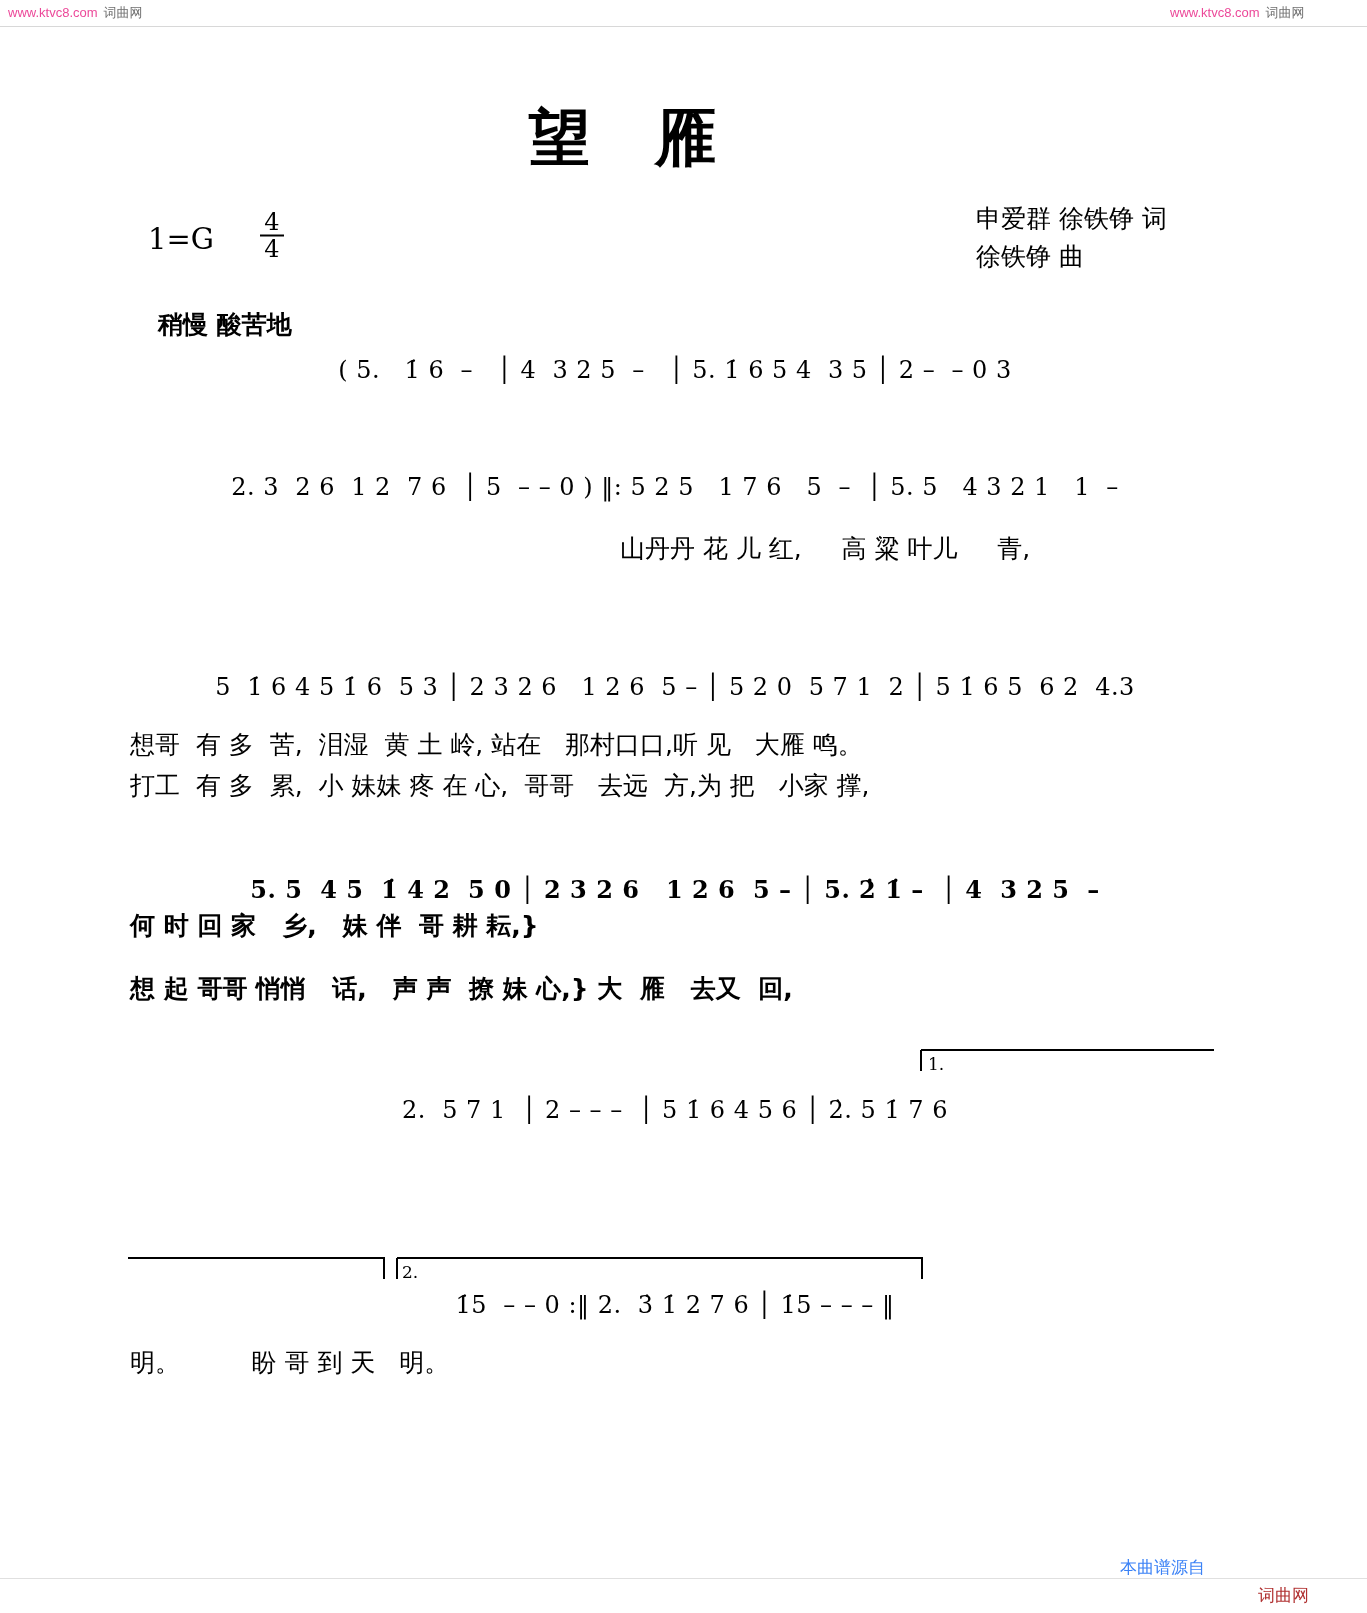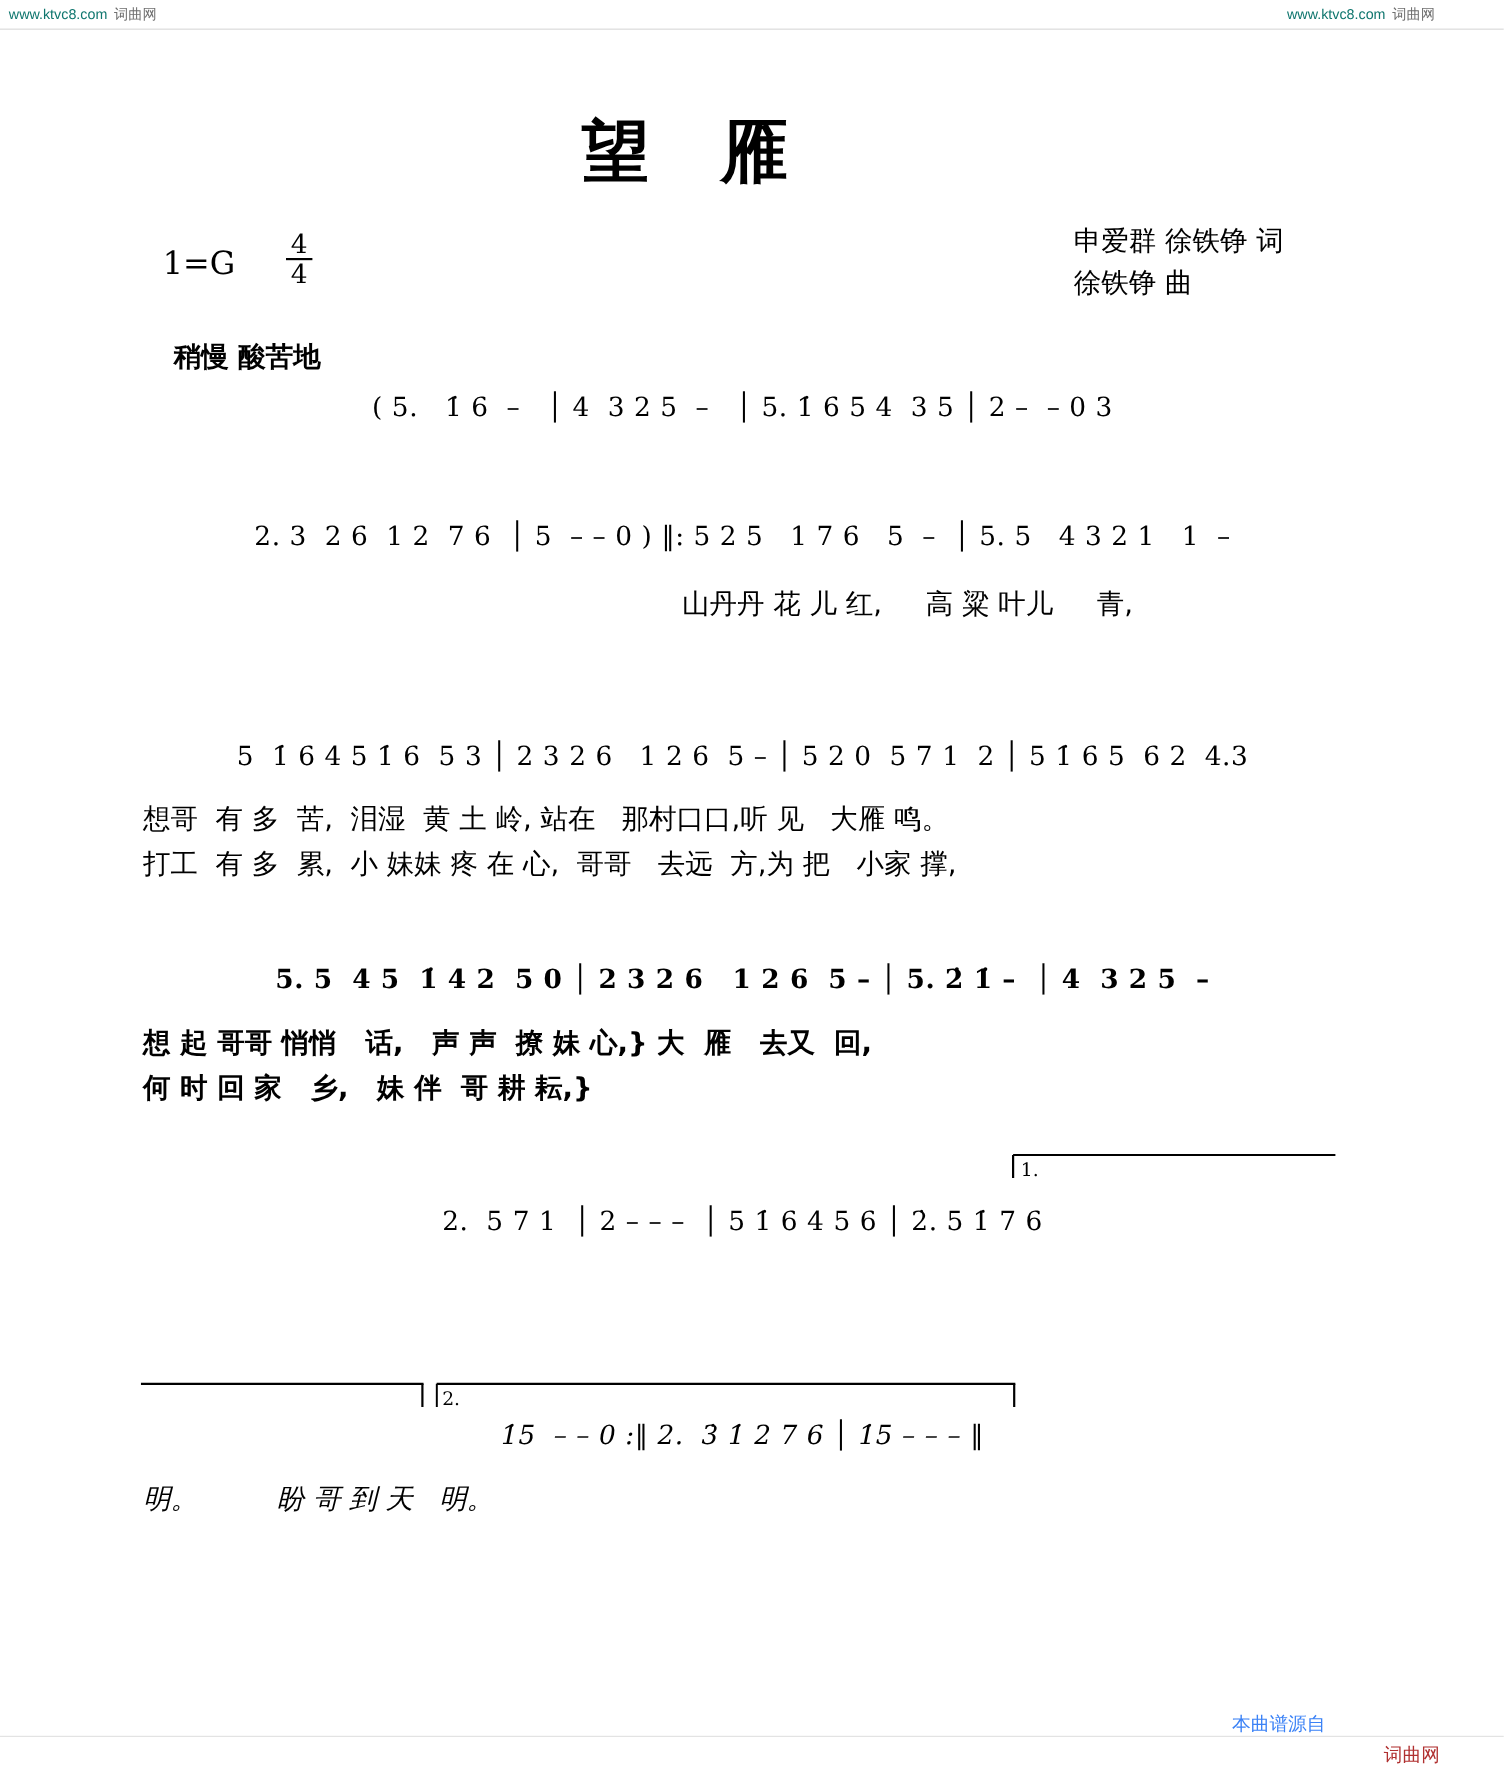--- a/index.html
+++ b/index.html
@@ -26,21 +26,21 @@
     box-sizing: border-box;
   }
   .wm {
     position: absolute;
     top: 4px;
     font-size: 13px;
     color: #7a7a7a;
     white-space: nowrap;
     font-family: "Liberation Sans", sans-serif;
   }
-  .wm .site { color: #0f766e; }
+  .wm .site { color: #ec4899; }
   .wm .cn { margin-left: 6px; color: #6f6f6f; }
   .wm-left { left: 8px; }
   .wm-right { left: 1170px; }
 
   
   .title {
     position: absolute;
     top: 96px;
     left: 0;
     width: 1266px;
@@ -113,21 +113,21 @@
     white-space: pre;
     line-height: 1.55;
     margin-top: 2px;
   }
 
   .sys1 { top: 355px; }
   .sys2 { top: 472px; }
   .sys3 { top: 672px; }
   .sys4 { top: 875px; font-weight: bold; }
   .sys5 { top: 1095px; }
-  .sys6 { top: 1290px; font-style: italic; }
+  .sys6 { top: 1290px; }
 
   .ending {
     position: absolute;
     font-size: 17px;
     font-family: "DejaVu Serif", serif;
   }
 
   
   .footer-text {
     position: absolute;
@@ -192,22 +192,22 @@
 </div>
 
 <div class="system sys3">
   <div class="notes">5  1̇ 6 4 5 1̇ 6  5 3 │ 2 3 2 6   1 2 6  5 – │ 5 2 0  5 7 1  2 │ 5 1̇ 6 5  6 2  4.3</div>
   <div class="lyricline" style="margin-top:24px">想哥  有 多  苦,  泪湿  黄 土 岭, 站在   那村口口,听 见   大雁 鸣。</div>
   <div class="lyricline">打工  有 多  累,  小 妹妹 疼 在 心,  哥哥   去远  方,为 把   小家 撑,</div>
 </div>
 
 <div class="system sys4">
   <div class="notes">5. 5  4 5  1̇ 4 2  5 0 │ 2 3 2 6   1 2 6  5 – │ 5. 2̇ 1̇ –  │ 4  3 2 5  –</div>
+  <div class="lyricline">何 时 回 家   乡,   妹 伴  哥 耕 耘,}</div>
   <div class="lyricline" style="margin-top:24px">想 起 哥哥 悄悄   话,   声 声  撩 妹 心,} 大  雁   去又  回,</div>
-  <div class="lyricline">何 时 回 家   乡,   妹 伴  哥 耕 耘,}</div>
 </div>
 
 <div class="system sys5">
   <div class="notes">2.  5 7 1  │ 2 – – –  │ 5 1̇ 6 4 5 6 │ 2̇. 5 1̇ 7 6</div>
 </div>
 
 <svg class="ending" style="left:920px; top:1048px;" width="295" height="24">
   <line x1="1" y1="2" x2="294" y2="2" stroke="#000" stroke-width="2"></line>
   <line x1="1" y1="2" x2="1" y2="23" stroke="#000" stroke-width="2"></line>
 </svg>

